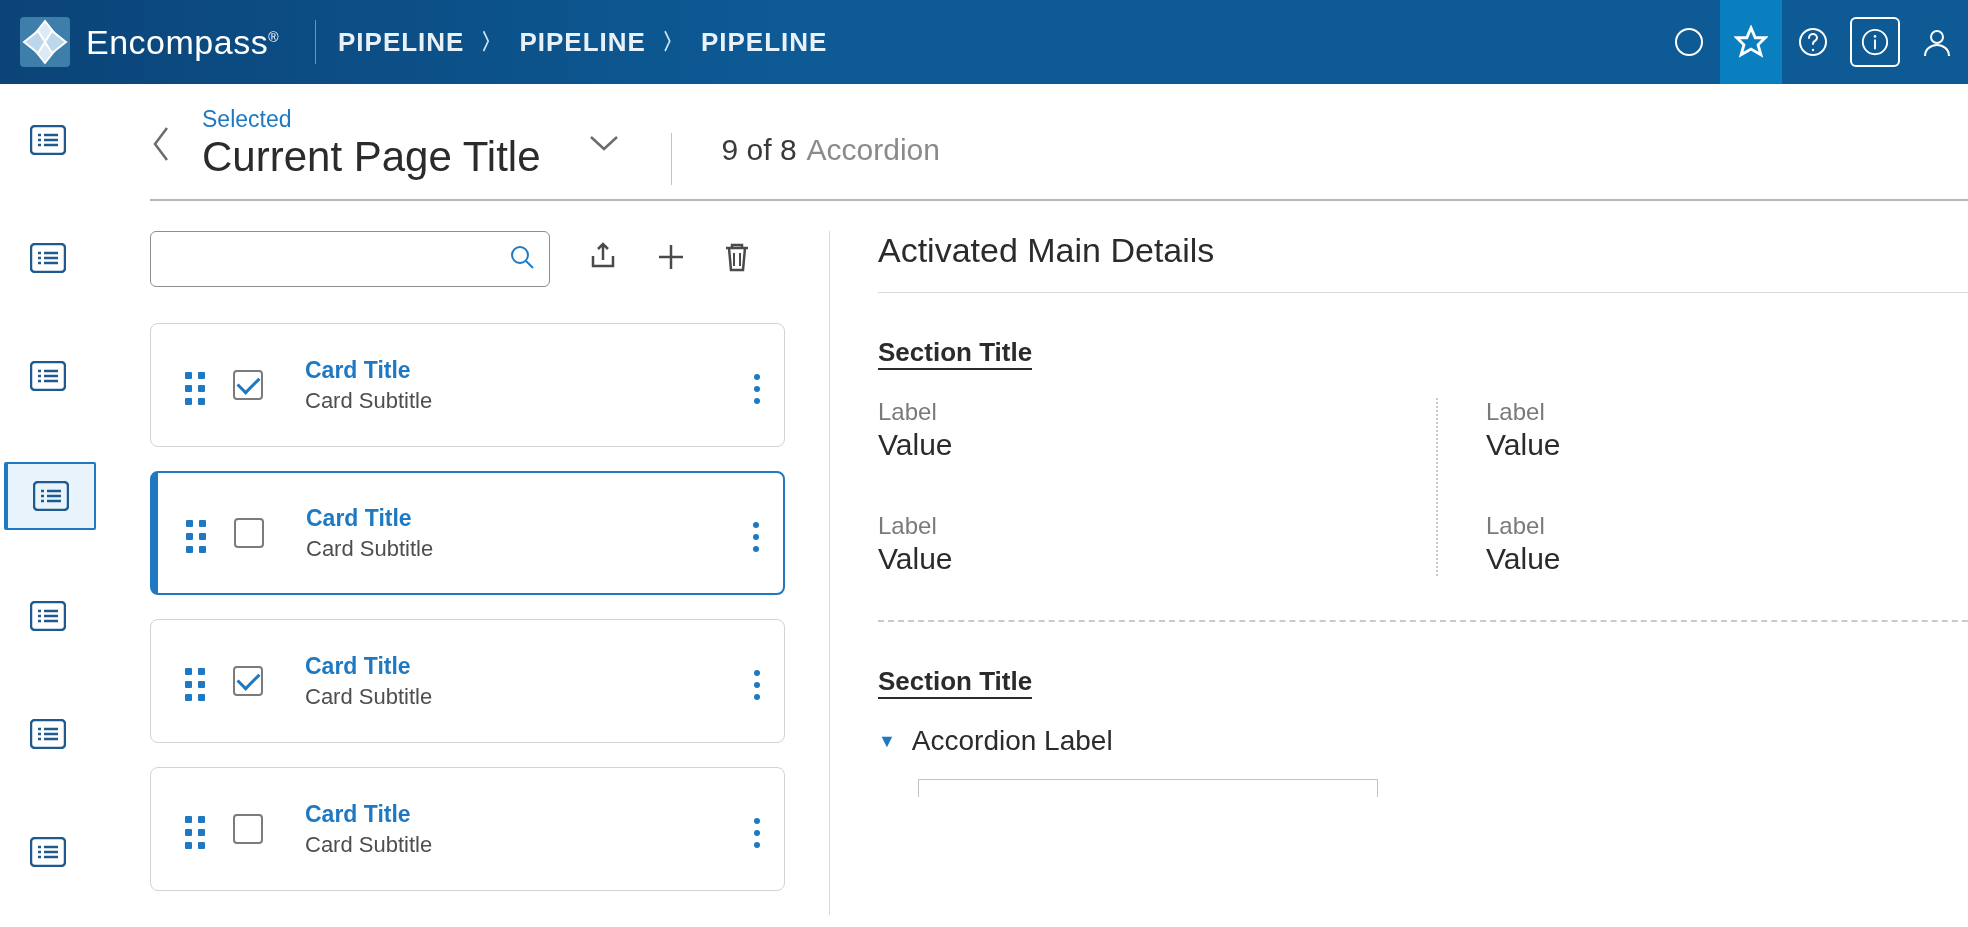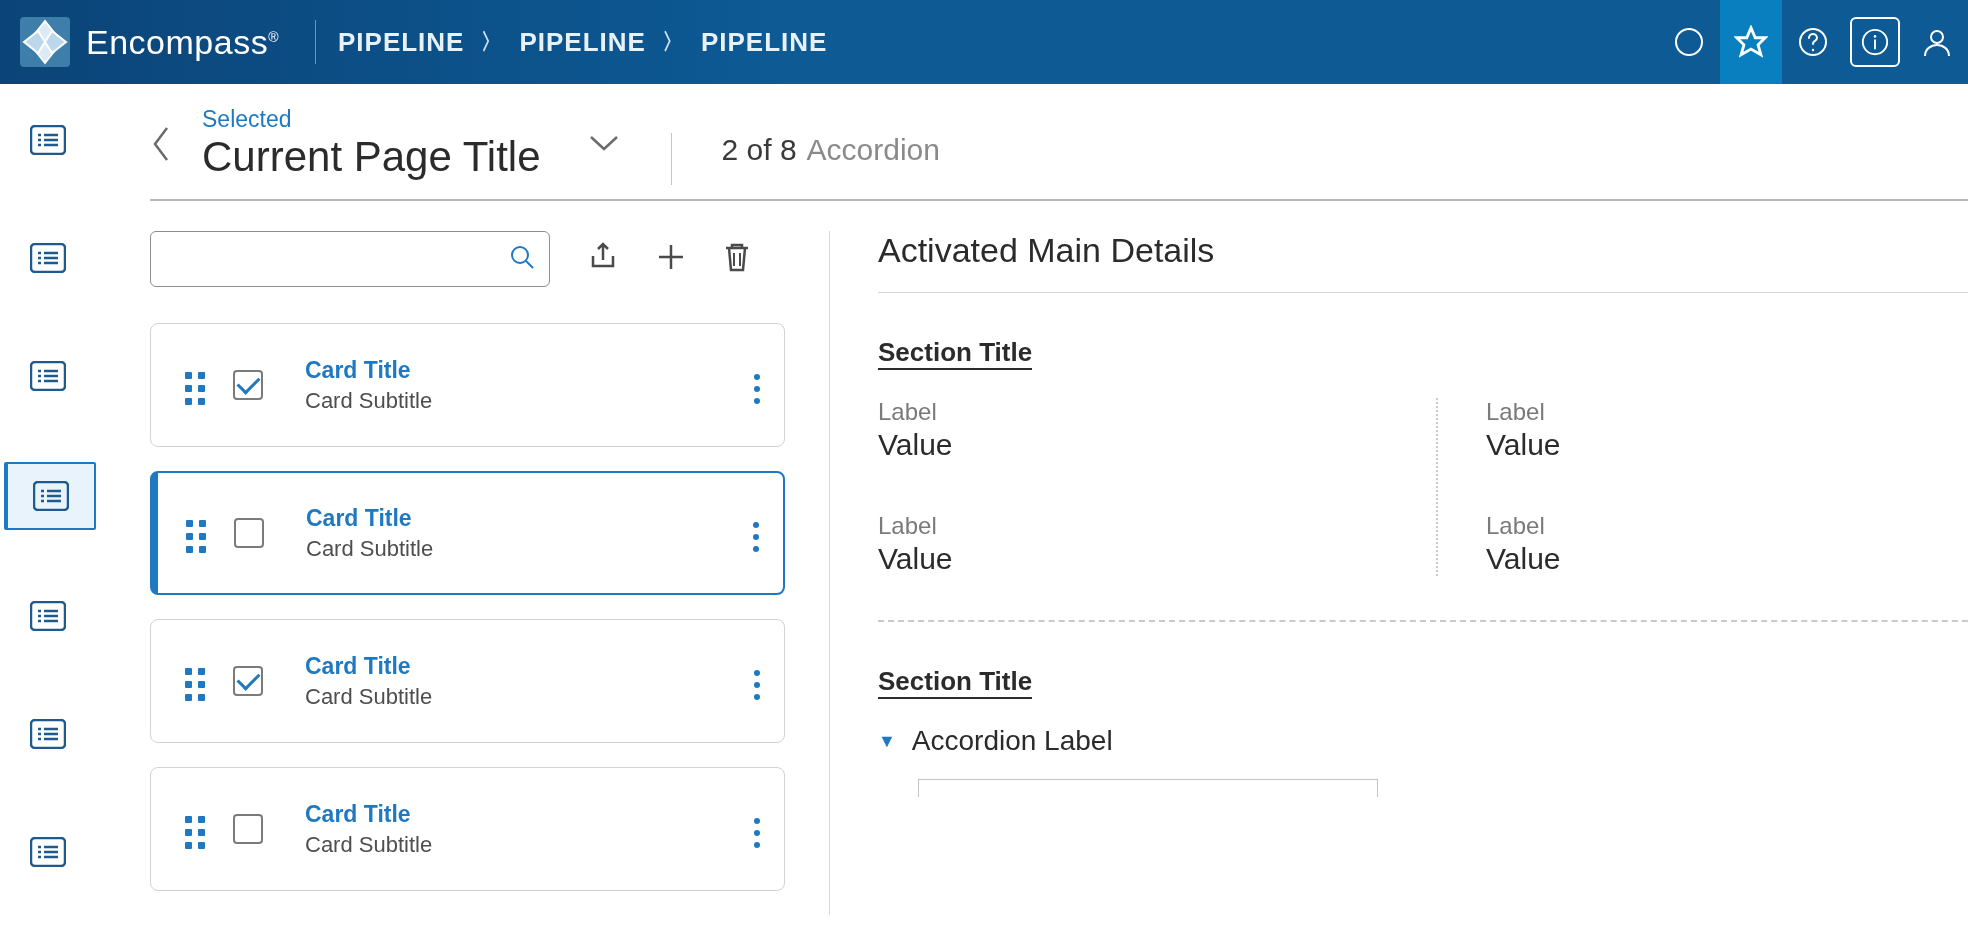--- a/index.html
+++ b/index.html
@@ -482,21 +482,21 @@
         <div class="prev-link">Selected</div>
         <div class="title-row">
           <span class="page-title">Current Page Title</span>
           <span class="title-caret">
             <svg width="34" height="20" viewBox="0 0 34 20">
                 <polyline points="4,4 17,16 30,4" fill="none" stroke="#6b6b6b" stroke-width="2.5"></polyline>
               </svg>
           </span>
           <span class="title-vdiv"></span>
           <span class="counter">
-            <span>2 of 8</span><span class="selected-label">Accordion</span>
+            <span>9 of 8</span><span class="selected-label">Accordion</span>
           </span>
         </div>
       </div>
 
     </div>
 
     <div class="columns">
 
       <div class="col-left">
         <div class="toolbar-row">

